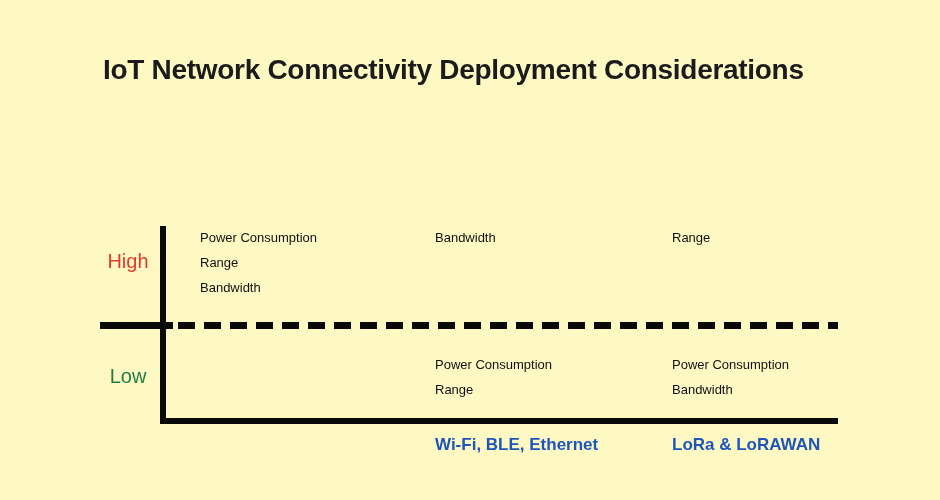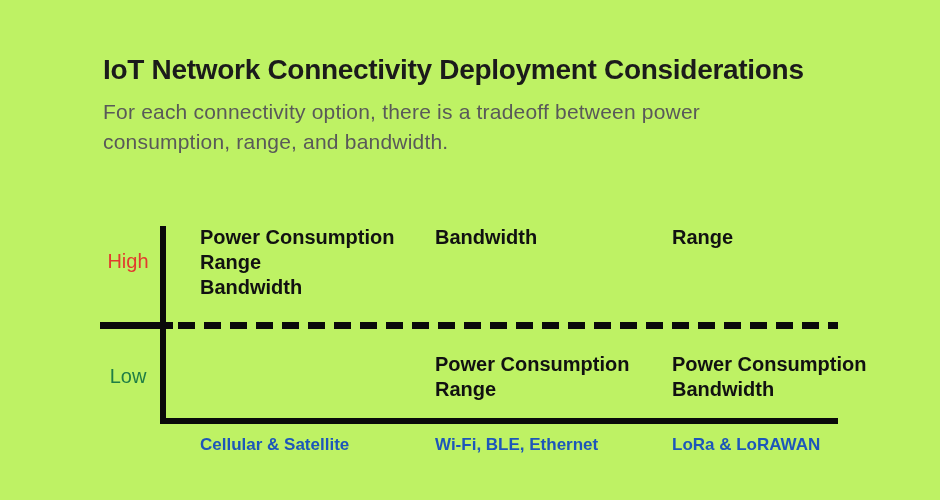--- a/index.html
+++ b/index.html
@@ -4,21 +4,21 @@
 <style>
   html, body {
     margin: 0;
     padding: 0;
     background: #ffffff;
   }
   #canvas {
     position: relative;
     width: 940px;
     height: 500px;
-    background: #bef264;
+    background: #fef9c3;
     font-family: "Liberation Sans", "DejaVu Sans", sans-serif;
     overflow: hidden;
   }
   .title {
     position: absolute;
     left: 103px;
     top: 54px;
     font-size: 28px;
     font-weight: 700;
     letter-spacing: -0.3px;
@@ -77,22 +77,22 @@
     text-align: center;
     font-size: 20px;
     font-weight: 500;
     line-height: 22px;
   }
   .level-high { top: 250px; color: #e23b2e; }
   .level-low  { top: 365px; color: #1f7e45; text-align: center; }
   
   .attr-list {
     position: absolute;
-    font-size: 20px;
-    font-weight: 700;
+    font-size: 13px;
+    font-weight: 400;
     line-height: 25px;
     color: #111111;
     white-space: nowrap;
   }
   .col-1 { left: 200px; }
   .col-2 { left: 435px; }
   .col-3 { left: 672px; }
   .row-high { top: 225px; }
   .row-low  { top: 352px; }
   
@@ -104,21 +104,20 @@
     color: #1d56ba;
     white-space: nowrap;
   }
 </style>
 </head>
 <body>
 
 <div id="canvas">
 
   <div class="title">IoT Network Connectivity Deployment Considerations</div>
-  <div class="subtitle">For each connectivity option, there is a tradeoff between power consumption, range, and bandwidth.</div>
 
   <div class="y-axis"></div>
   <div class="x-axis"></div>
   <div class="threshold-solid"></div>
   <div class="threshold-dashes"></div>
 
   <div class="level-label level-high">High</div>
   <div class="level-label level-low">Low</div>
 
   <div class="attr-list col-1 row-high">
@@ -136,17 +135,16 @@
   </div>
 
   <div class="attr-list col-3 row-high">
     <div>Range</div>
   </div>
   <div class="attr-list col-3 row-low">
     <div>Power Consumption</div>
     <div>Bandwidth</div>
   </div>
 
-  <div class="tech-label col-1">Cellular &amp; Satellite</div>
   <div class="tech-label col-2">Wi-Fi, BLE, Ethernet</div>
   <div class="tech-label col-3">LoRa &amp; LoRAWAN</div>
 
 </div>
 
 </body></html>

